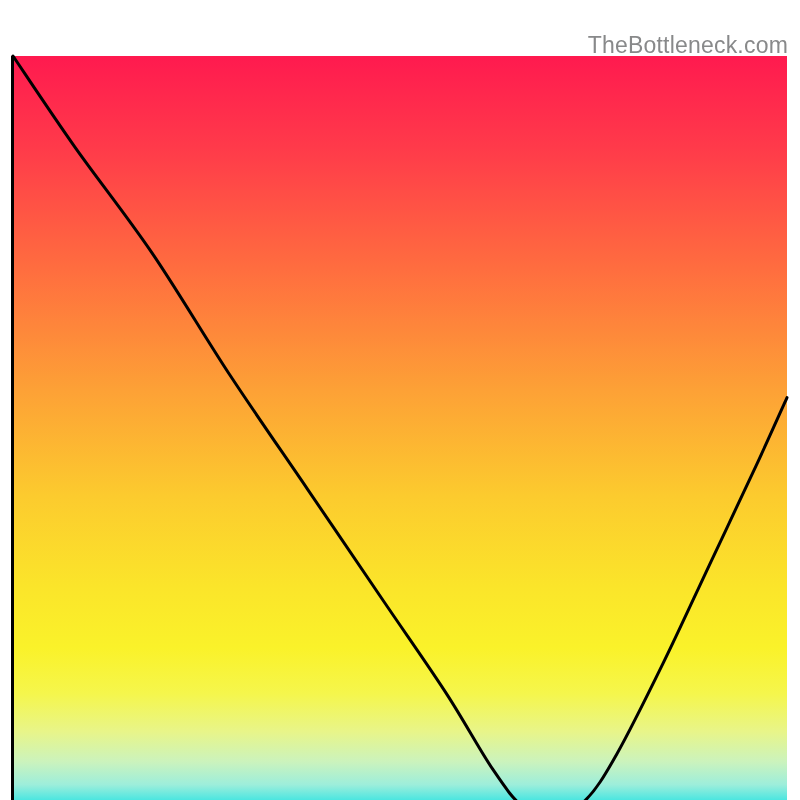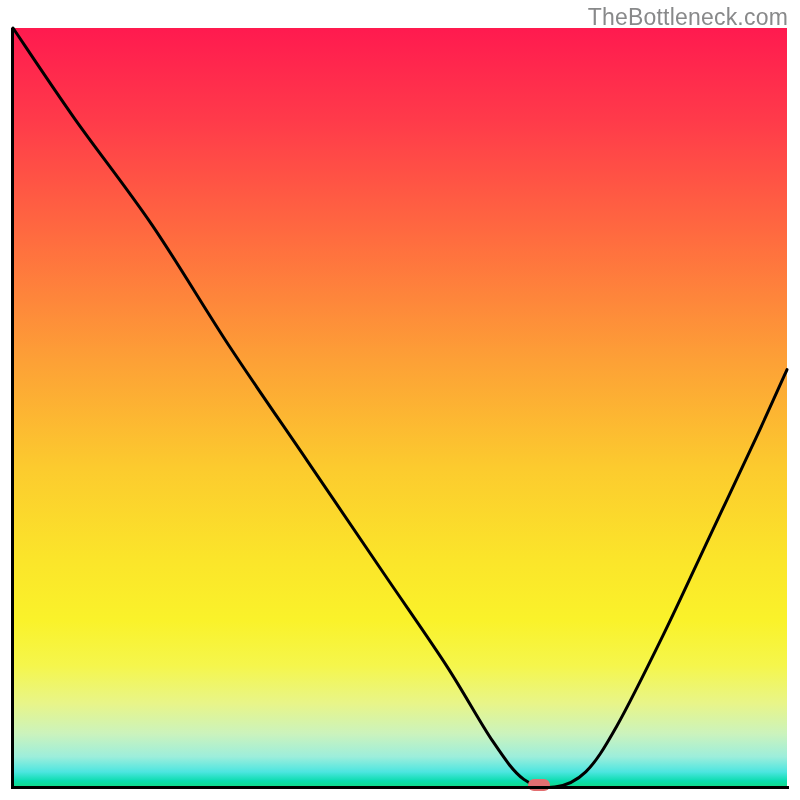--- a/index.html
+++ b/index.html
@@ -7,20 +7,21 @@
     padding: 0;
     width: 800px;
     height: 800px;
     background: #ffffff;
     font-family: Arial, Helvetica, sans-serif;
   }
   .chart-container {
     position: relative;
     width: 800px;
     height: 644px;
+    margin-top: 28px;
   }
   .plot-area {
     position: absolute;
     left: 13px;
     top: 28px;
     width: 774px;
     height: 759px;
     box-sizing: border-box;
   }
   .gradient-bg {

